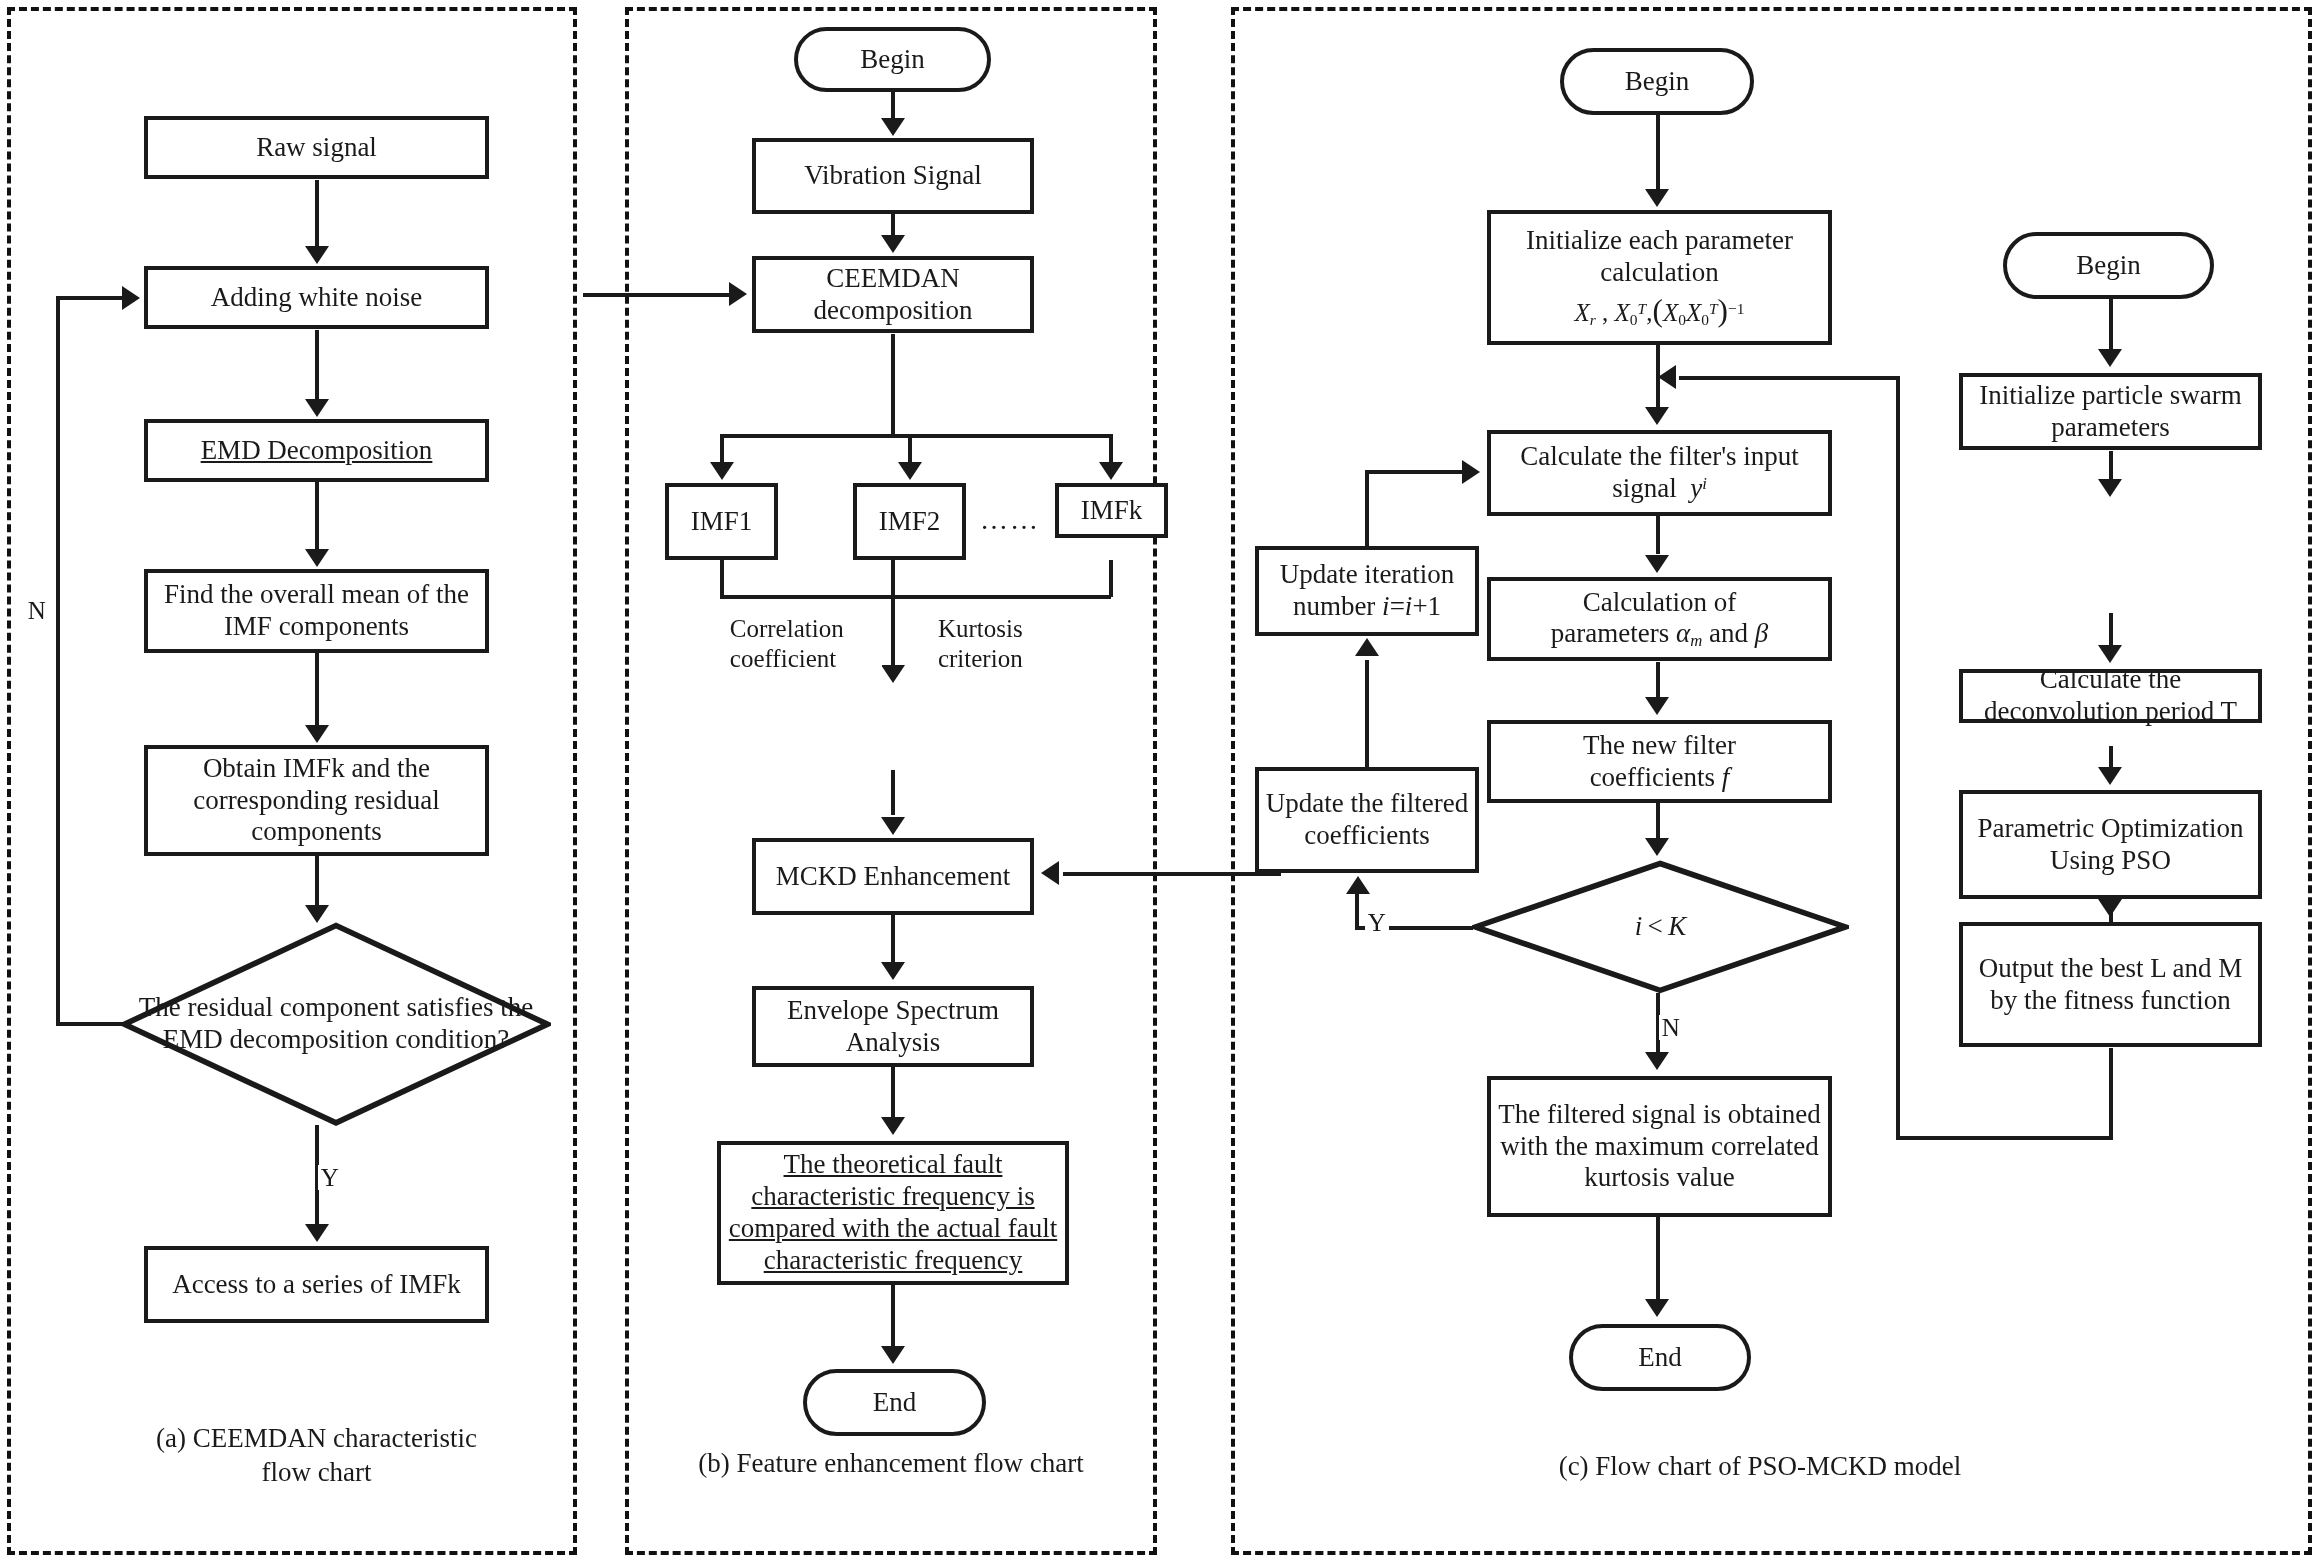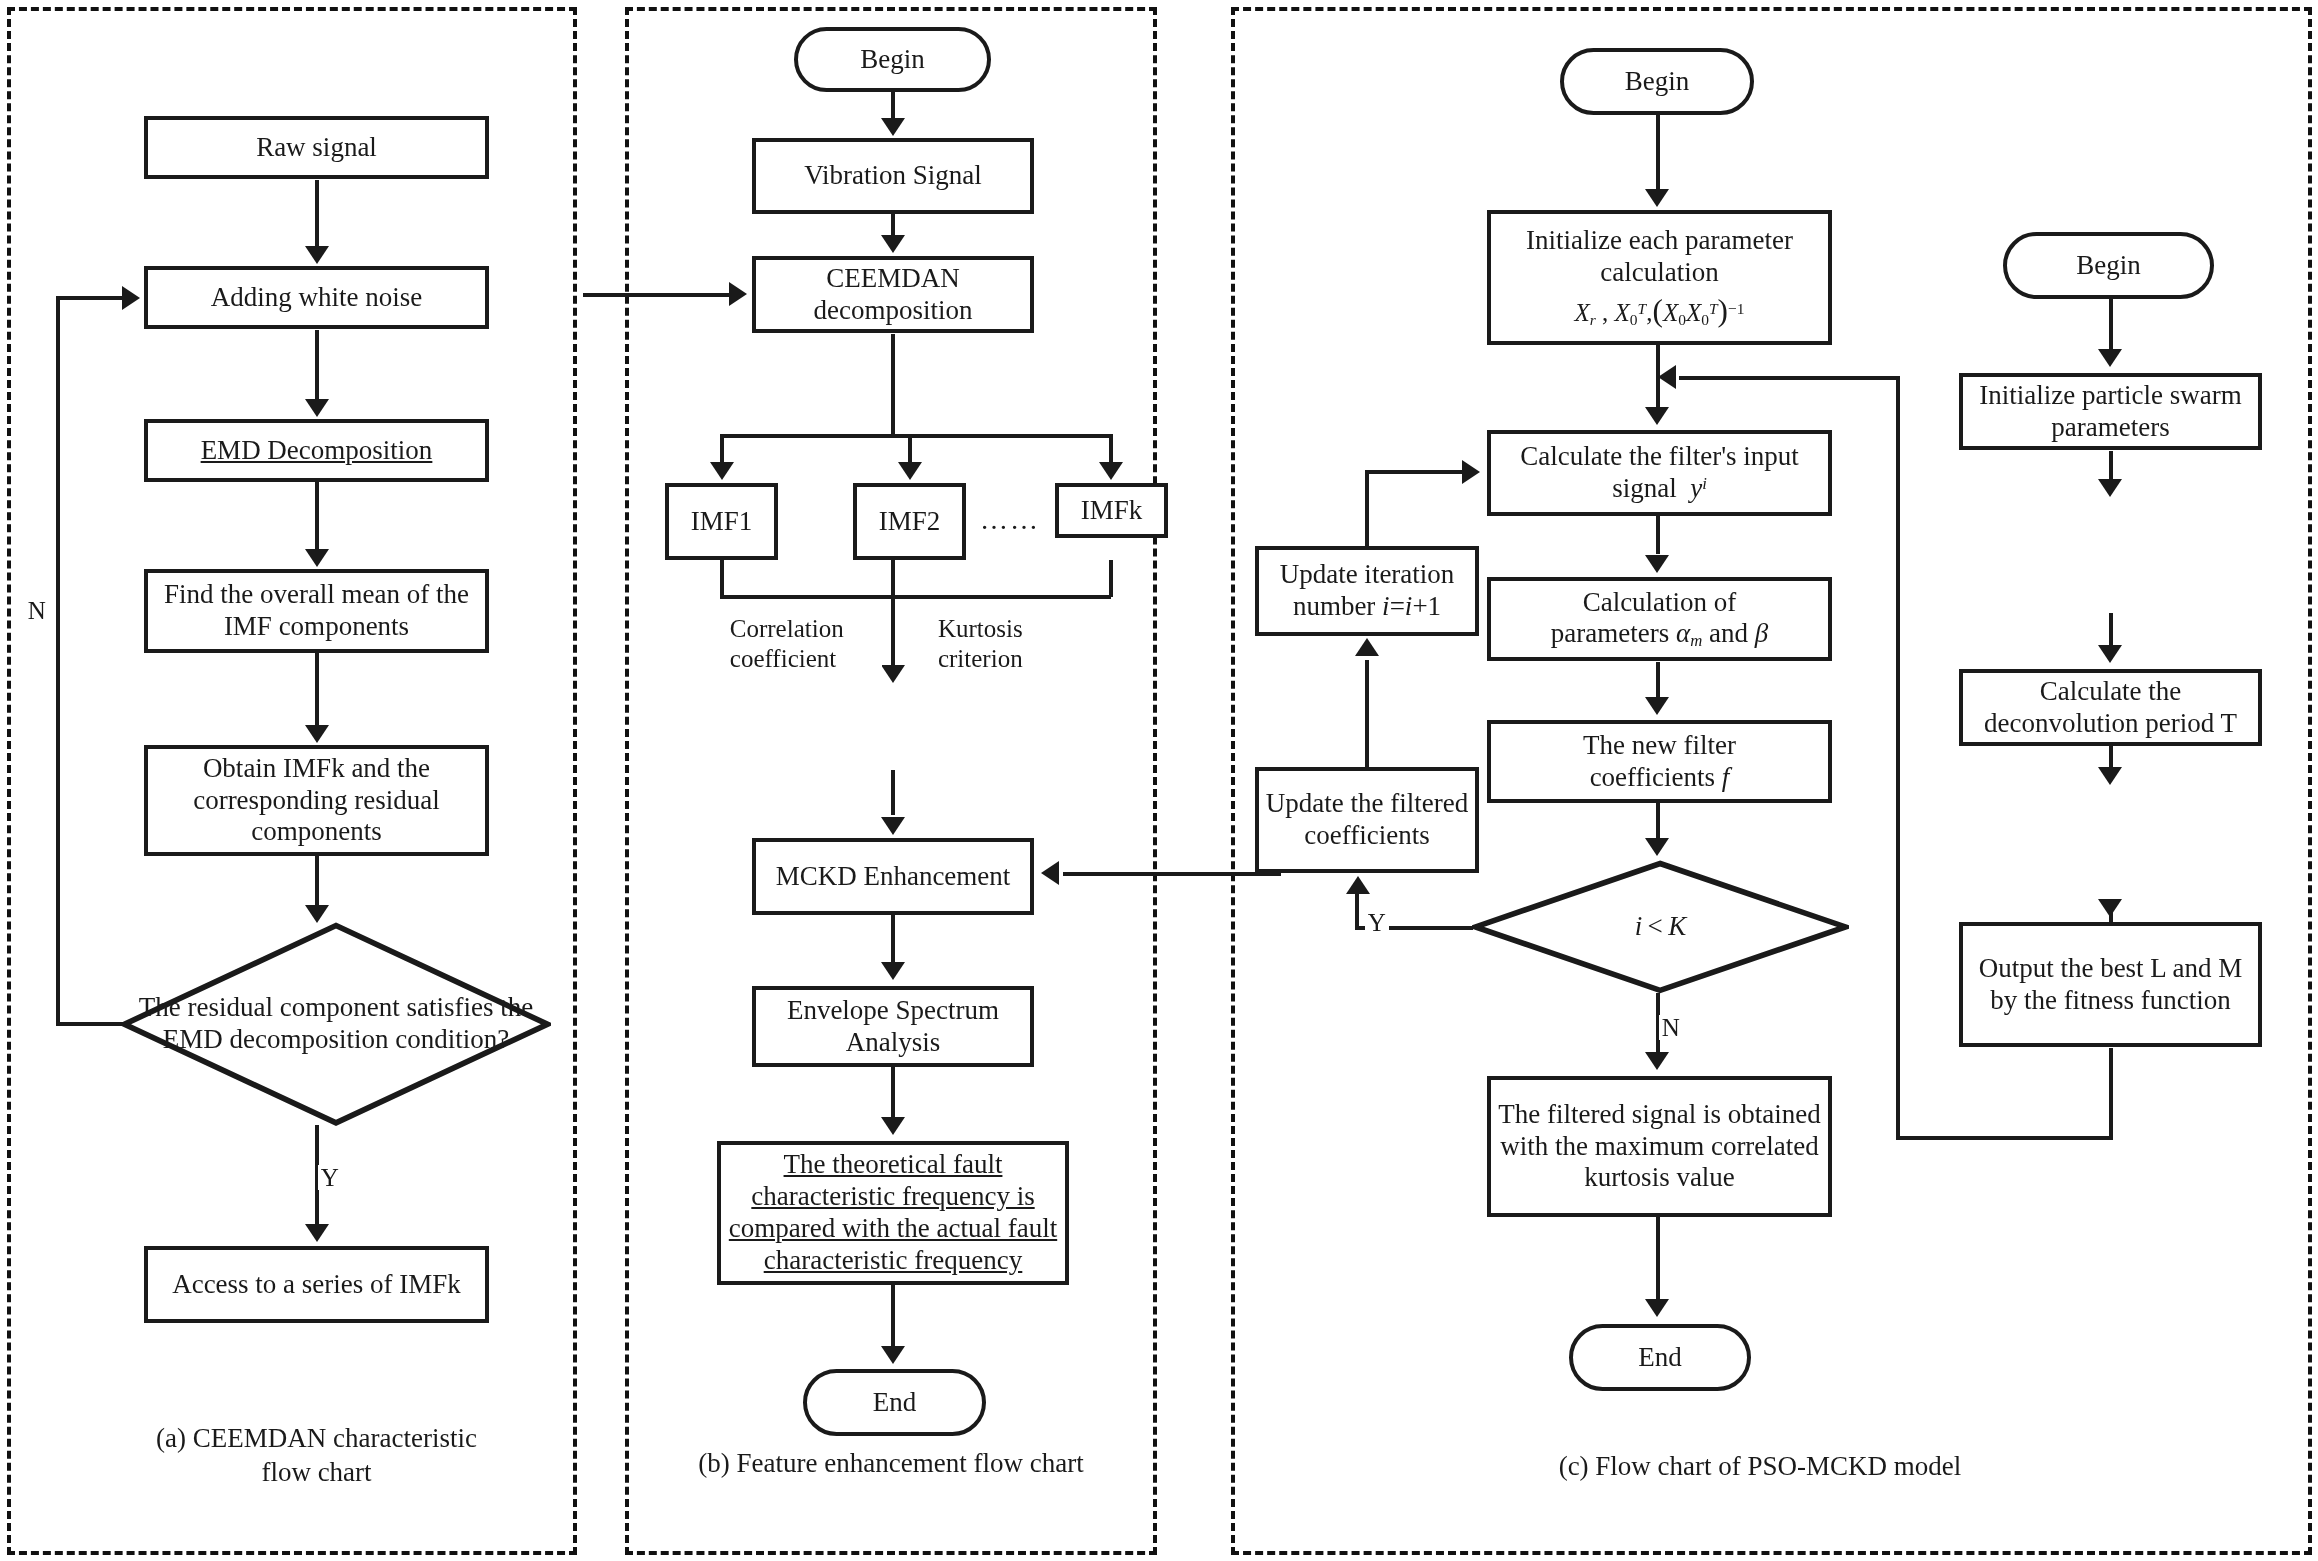--- a/index.html
+++ b/index.html
@@ -317,22 +317,23 @@
   <div class="edgelabel" style="left:1659px;top:1015px;">N</div>
 
   <div class="line vline" style="left:1656px;top:1217px;height:83px;"></div>
   <div class="arrow arr-down" style="left:1645px;top:1299px;"></div>
 
   <div class="node term" style="left:2003px;top:232px;width:211px;height:67px;">Begin</div>
 
   <div class="node" style="left:1959px;top:373px;width:303px;height:77px;">Initialize particle swarm parameters</div>
 
 
-  <div class="node" style="left:1959px;top:669px;width:303px;height:77px;">Calculate the deconvolution period T</div>
-
+  <div class="node" style="left:1959px;top:669px;width:303px;height:54px;">Calculate the deconvolution period T</div>
+
+  <div class="node" style="left:1959px;top:790px;width:303px;height:109px;">Parametric Optimization Using PSO</div>
 
   <div class="node" style="left:1959px;top:922px;width:303px;height:125px;">Output the best L and M by the fitness function</div>
 
   <div class="line vline" style="left:2109px;top:299px;height:51px;"></div>
   <div class="arrow arr-down" style="left:2098px;top:349px;"></div>
 
   <div class="line vline" style="left:2109px;top:451px;height:30px;"></div>
   <div class="arrow arr-down" style="left:2098px;top:479px;"></div>
 
   <div class="line vline" style="left:2109px;top:613px;height:34px;"></div>

